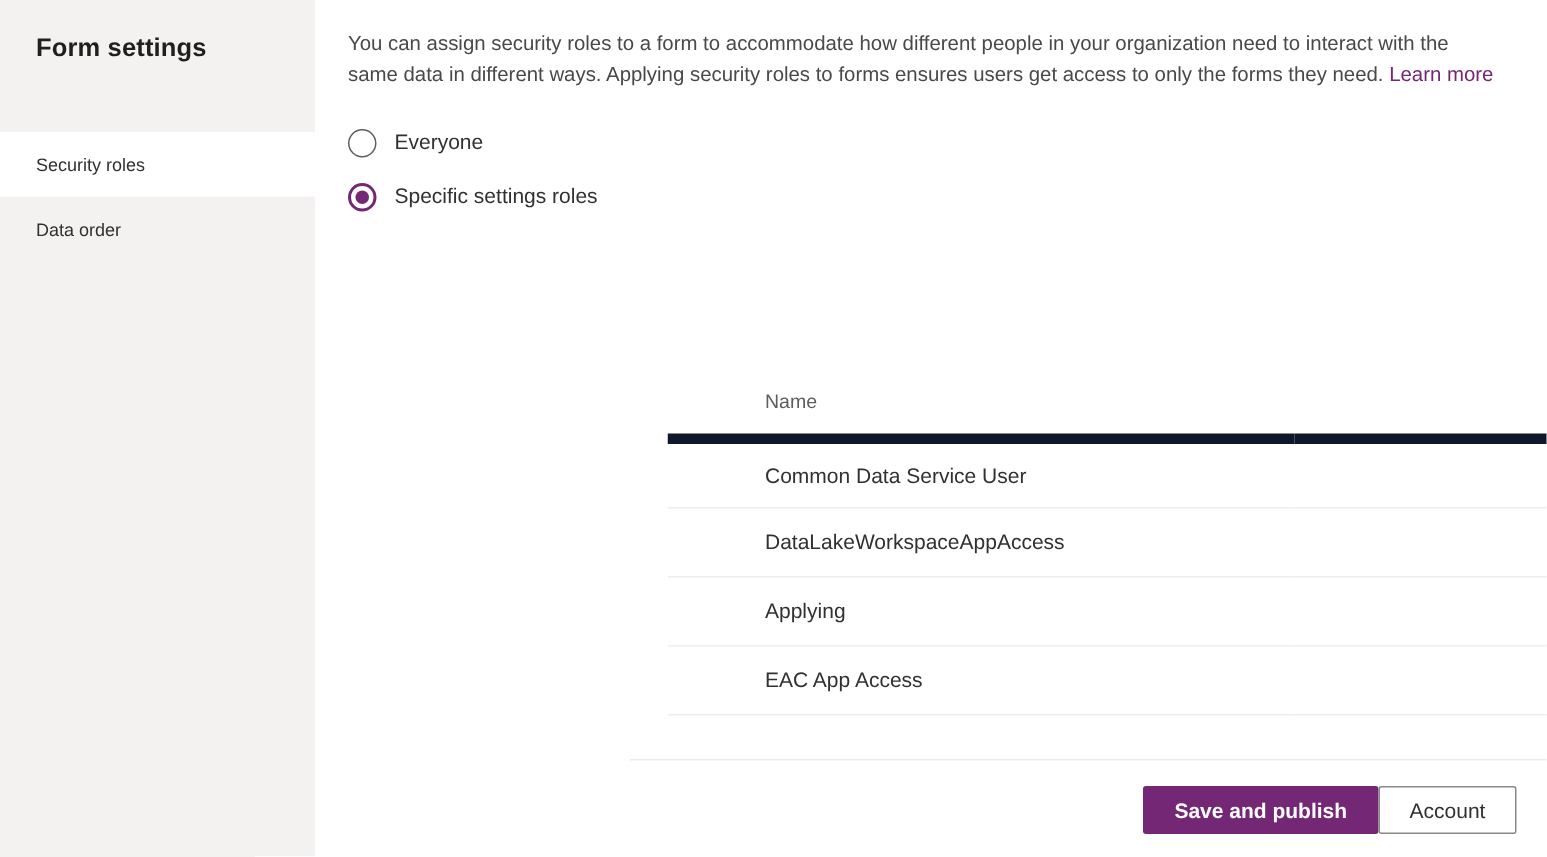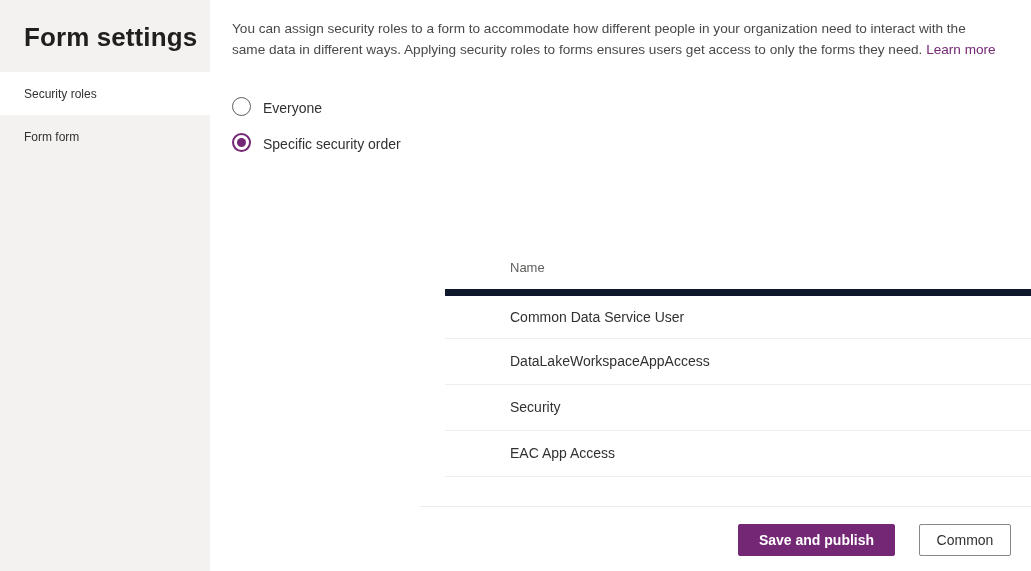--- a/index.html
+++ b/index.html
@@ -25,26 +25,26 @@
   
   .sidebar {
     width: 210px;
     height: 571px;
     background: #f3f2f1;
     box-sizing: border-box;
     flex: 0 0 210px;
     position: relative;
   }
   .sidebar-title {
-    font-size: 26px;
+    font-size: 17px;
     font-weight: 600;
     color: #201f1e;
     padding: 22px 0 0 24px;
     letter-spacing: 0.1px;
-    height: 72px;
+    height: 88px;
     box-sizing: border-box;
   }
   .nav-list {
     display: flex;
     flex-direction: column;
   }
   .nav-item {
     height: 43px;
     display: flex;
     align-items: center;
@@ -107,21 +107,21 @@
     text-decoration: none;
     cursor: pointer;
   }
 
   
   .radio-group {
     margin: 26px 0 0 22px;
   }
   .radio-row {
     display: flex;
-    align-items: flex-end;
+    align-items: flex-start;
     height: 30px;
     margin-bottom: 6px;
     cursor: pointer;
   }
   .radio-mark {
     width: 19px;
     height: 19px;
     border-radius: 50%;
     border: 1.6px solid #605e5c;
     box-sizing: border-box;
@@ -194,21 +194,21 @@
     right: 0;
     top: 506px;
     height: 1px;
     background: #edebe9;
   }
   .footer {
     position: absolute;
     right: 20px;
     top: 524px;
     display: flex;
-    gap: 24px;
+    gap: 0;
   }
   .btn {
     height: 32px;
     min-width: 80px;
     font-size: 14px;
     font-family: "Liberation Sans", sans-serif;
     border-radius: 2px;
     cursor: pointer;
     padding: 0 16px;
     box-sizing: border-box;
@@ -232,42 +232,42 @@
 
 <div class="app">
 
   <div class="sidebar">
     <div class="sidebar-title">Form settings</div>
     <div class="nav-list">
       <div class="nav-item selected">
         <span>Security roles</span>
       </div>
       <div class="nav-item">
-        <span>Form form</span>
+        <span>Data order</span>
       </div>
     </div>
   </div>
 
   <div class="main">
 
 
     <div class="panel-desc">
       <span>You can assign security roles to a form to accommodate how different people in your organization need to interact with the same data in different ways. Applying security roles to forms ensures users get access to only the forms they need. </span><a class="link">Learn more</a>
     </div>
 
     <div class="radio-group">
       <div class="radio-row">
         <span class="radio-mark"></span>
         <span class="radio-label">Everyone</span>
       </div>
       <div class="radio-row">
         <span class="radio-mark checked">
           <span class="radio-dot"></span>
         </span>
-        <span class="radio-label">Specific security order</span>
+        <span class="radio-label">Specific settings roles</span>
       </div>
     </div>
 
     <div class="table-wrap">
       <div class="table-area">
         <table class="roles-table">
           <thead>
             <tr>
               <th class="col-name">Name</th>
               <th class="col-bu">Business Unit</th>
@@ -276,34 +276,34 @@
           <tbody>
             <tr>
               <td class="col-name">Common Data Service User</td>
               <td class="col-bu">org787e3631</td>
             </tr>
             <tr>
               <td class="col-name">DataLakeWorkspaceAppAccess</td>
               <td class="col-bu">org787e3631</td>
             </tr>
             <tr>
-              <td class="col-name">Security</td>
+              <td class="col-name">Applying</td>
               <td class="col-bu">org787e3631</td>
             </tr>
             <tr>
               <td class="col-name">EAC App Access</td>
               <td class="col-bu">org787e3631</td>
             </tr>
           </tbody>
         </table>
       </div>
 
     </div>
 
     <div class="footer-divider"></div>
 
     <div class="footer">
       <button class="btn btn-primary">Save and publish</button>
-      <button class="btn btn-secondary">Common</button>
+      <button class="btn btn-secondary">Account</button>
     </div>
 
   </div>
 </div>
 
 </body></html>

